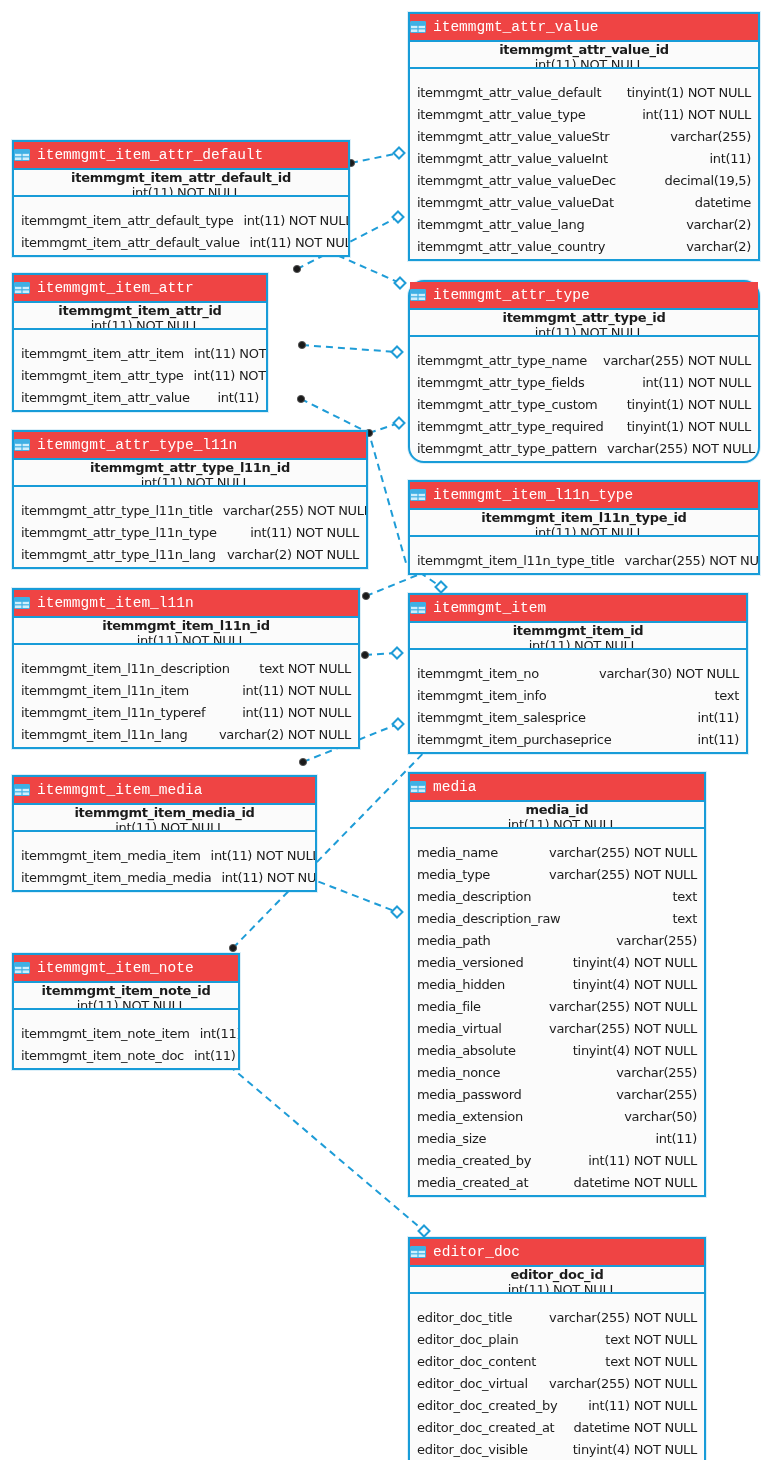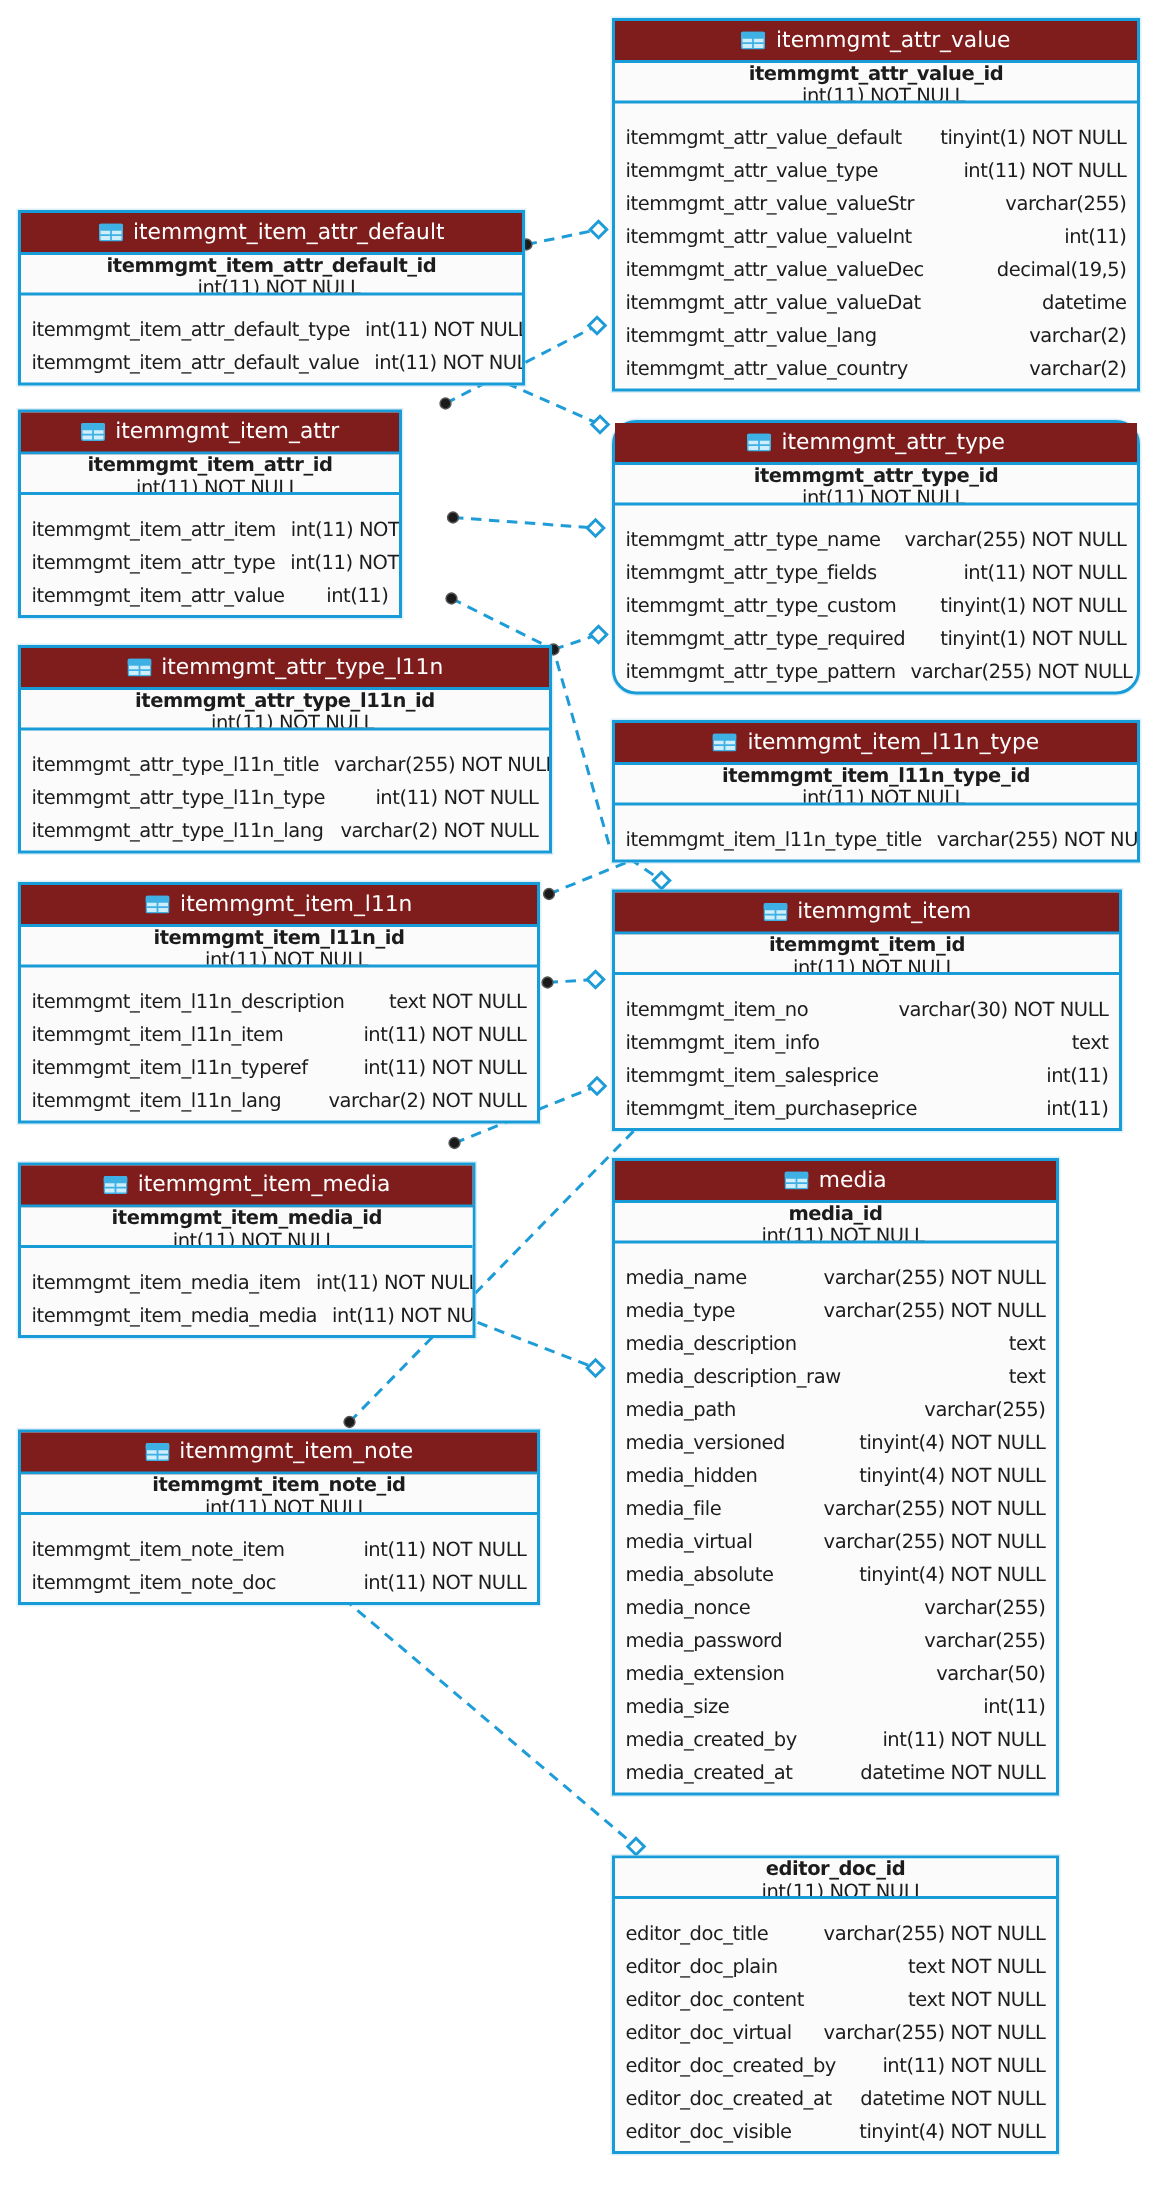--- a/index.html
+++ b/index.html
@@ -12,31 +12,31 @@
   }
   #wires{position:absolute;left:0;top:0;width:773px;height:1460px;}
   .db-table{
     position:absolute;
     background:#fbfbfb;
     border:2px solid #189cd8;
     box-sizing:border-box;
     box-shadow:0 0 0 1px rgba(24,156,216,0.15);
   }
   .thead{
-    background:#7f1d1d;
+    background:#ef4444;
     color:#ffffff;
     height:26px;
     display:flex;
     align-items:center;
-    justify-content:center;
     gap:7px;
     border-bottom:2px solid #189cd8;
     font-size:14.5px;
     white-space:nowrap;
     overflow:hidden;
+    font-family:Liberation Mono, monospace;
   }
   .thead .ticon{display:inline-flex;align-items:center;}
   .pkrow{
     height:27px;
     border-bottom:2px solid #189cd8;
     background:#fbfbfb;
     flex-direction:column;
   }
   .pkrow .cname{font-weight:bold;}
   .trow{height:22px;}
@@ -497,21 +497,21 @@
         <div class="trow">
           <span class="cname">media_created_by</span>
           <span class="ctype">int(11) NOT NULL</span>
         </div>
         <div class="trow">
           <span class="cname">media_created_at</span>
           <span class="ctype">datetime NOT NULL</span>
         </div>
       </div>
     </div>
-    <div class="db-table" style="left: 12px; top: 953px; width: 348px;">
+    <div class="db-table" style="left: 12px; top: 953px; width: 228px;">
       <div class="thead">
         <span class="ticon">
           <svg width="16" height="12" viewBox="0 0 16 12">
             <rect x="0.5" y="0.5" width="15" height="11" rx="1" fill="#cfeefb" stroke="#3fb0e4"></rect>
             <rect x="0.5" y="0.5" width="15" height="3.8" rx="1" fill="#3fb0e4" stroke="#3fb0e4"></rect>
             <line x1="8" y1="4" x2="8" y2="11.5" stroke="#3fb0e4" stroke-width="1.2"></line>
             <line x1="0.5" y1="7.8" x2="15.5" y2="7.8" stroke="#3fb0e4" stroke-width="1.2"></line>
           </svg>
         </span>
         <span>itemmgmt_item_note</span>
@@ -525,20 +525,31 @@
           <span class="cname">itemmgmt_item_note_item</span>
           <span class="ctype">int(11) NOT NULL</span>
         </div>
         <div class="trow">
           <span class="cname">itemmgmt_item_note_doc</span>
           <span class="ctype">int(11) NOT NULL</span>
         </div>
       </div>
     </div>
     <div class="db-table" style="left: 408px; top: 1237px; width: 298px;">
+      <div class="thead">
+        <span class="ticon">
+          <svg width="16" height="12" viewBox="0 0 16 12">
+            <rect x="0.5" y="0.5" width="15" height="11" rx="1" fill="#cfeefb" stroke="#3fb0e4"></rect>
+            <rect x="0.5" y="0.5" width="15" height="3.8" rx="1" fill="#3fb0e4" stroke="#3fb0e4"></rect>
+            <line x1="8" y1="4" x2="8" y2="11.5" stroke="#3fb0e4" stroke-width="1.2"></line>
+            <line x1="0.5" y1="7.8" x2="15.5" y2="7.8" stroke="#3fb0e4" stroke-width="1.2"></line>
+          </svg>
+        </span>
+        <span>editor_doc</span>
+      </div>
       <div class="pkrow">
         <span class="cname">editor_doc_id</span>
         <span class="ctype">int(11) NOT NULL</span>
       </div>
       <div class="tbody">
         <div class="trow">
           <span class="cname">editor_doc_title</span>
           <span class="ctype">varchar(255) NOT NULL</span>
         </div>
         <div class="trow">

